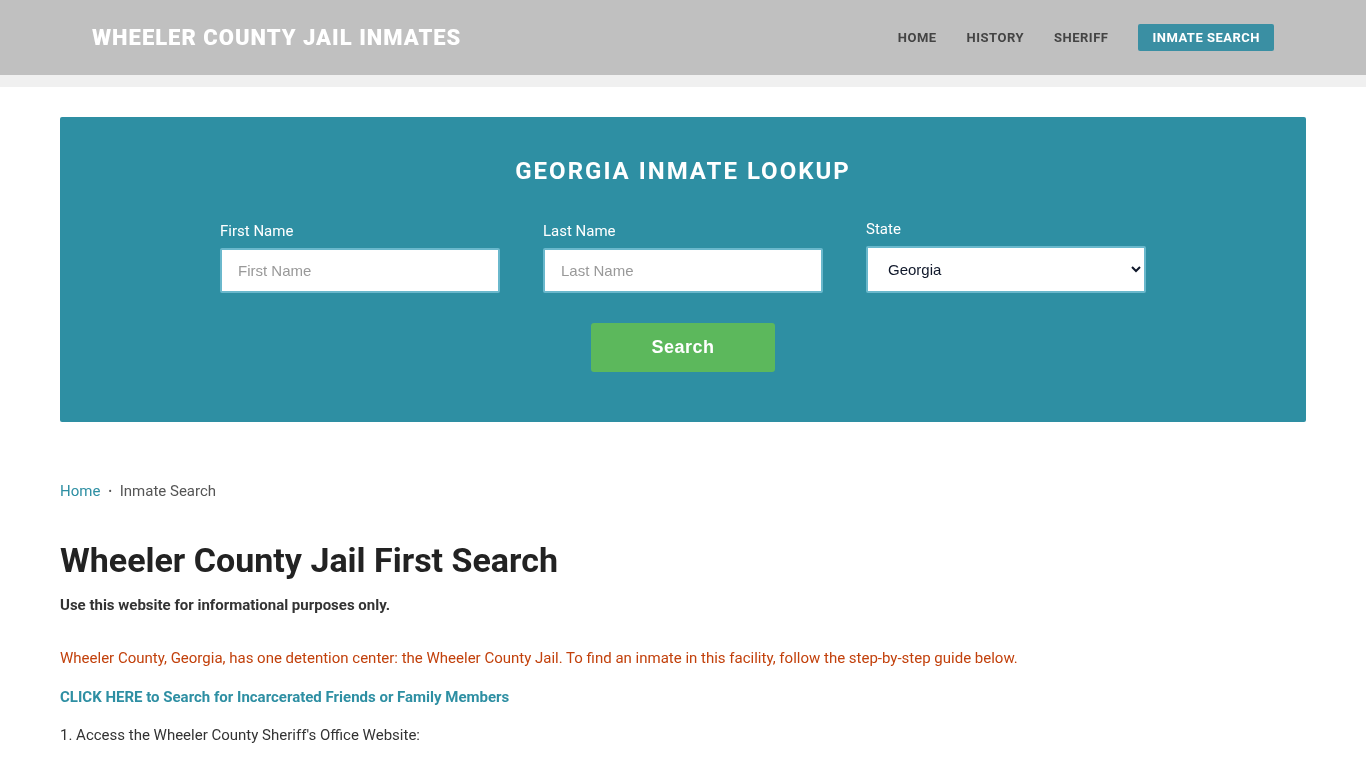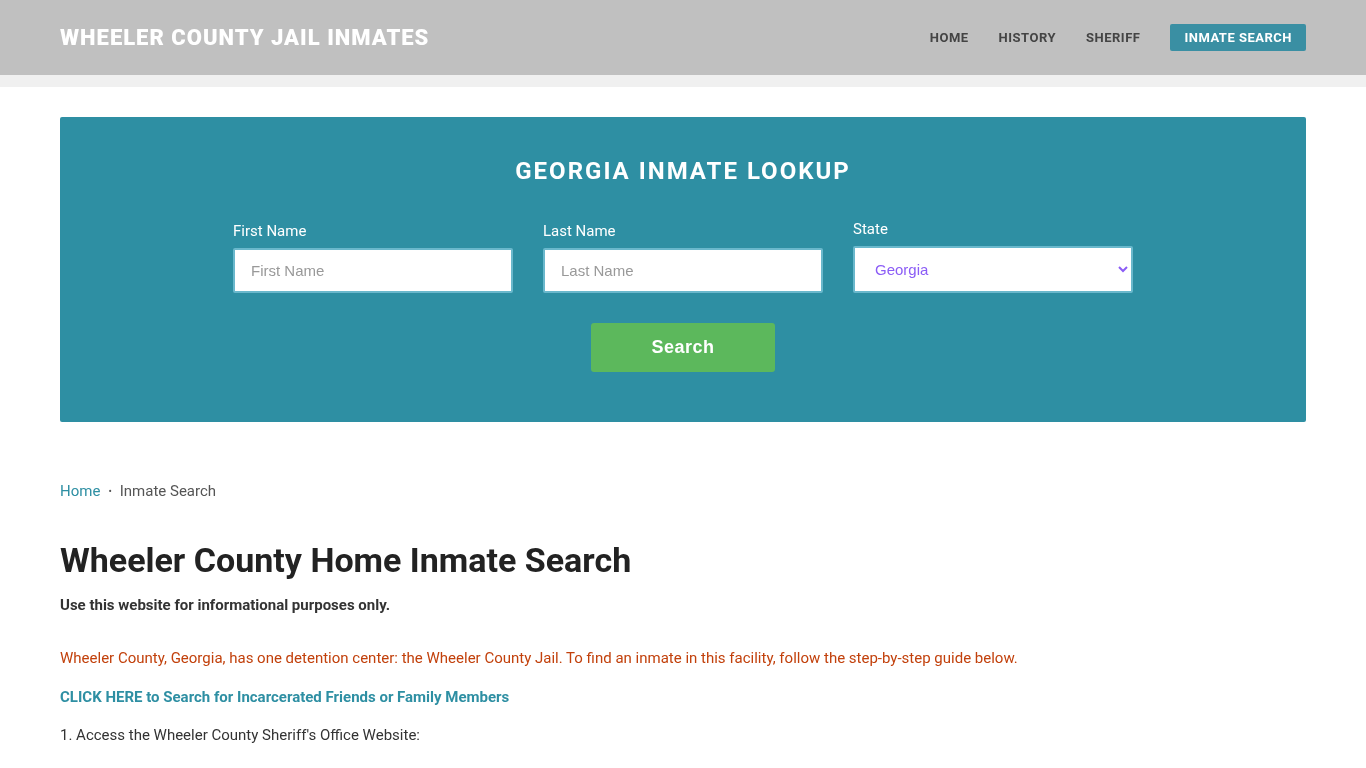--- a/index.html
+++ b/index.html
@@ -11,21 +11,21 @@
       font-family: -apple-system, BlinkMacSystemFont, 'Segoe UI', Roboto, sans-serif;
       background: #fff;
       color: #333;
       width: 1366px;
       min-height: 768px;
     }
 
     
     .header {
       background: #c0c0c0;
-      padding: 0 60px;
+      padding: 0 92px;
       height: 75px;
       display: flex;
       align-items: center;
       justify-content: space-between;
     }
     .site-title {
       font-size: 22px;
       font-weight: 900;
       color: #fff;
       letter-spacing: 1px;
@@ -67,21 +67,21 @@
     .lookup-title {
       text-align: center;
       color: #fff;
       font-size: 24px;
       font-weight: 700;
       letter-spacing: 2px;
       margin-bottom: 35px;
     }
     .form-row {
       display: flex;
-      gap: 30px;
+      gap: 43px;
       justify-content: center;
       align-items: flex-end;
     }
     .form-group {
       display: flex;
       flex-direction: column;
       gap: 8px;
     }
     .form-group label {
       color: #fff;
@@ -99,21 +99,21 @@
       border-radius: 2px;
     }
     .form-group input::placeholder {
       color: #999;
     }
     .form-group select {
       padding: 12px 16px;
       font-size: 15px;
       border: 2px solid #6ab8cc;
       background: #fff;
-      color: #8b5cf6;
+      color: #0f172a;
       outline: none;
       width: 280px;
       border-radius: 2px;
       font-weight: 500;
     }
     .search-btn-row {
       display: flex;
       justify-content: center;
       margin-top: 30px;
     }
@@ -231,21 +231,21 @@
 </section>
 
 <main class="main-content">
 
   <nav class="breadcrumb">
     <a class="breadcrumb-home">Home</a>
     <span class="breadcrumb-dot">•</span>
     <span class="breadcrumb-current">Inmate Search</span>
   </nav>
 
-  <h1 class="page-heading">Wheeler County Home Inmate Search</h1>
+  <h1 class="page-heading">Wheeler County Jail First Search</h1>
 
   <p class="page-subtitle">Use this website for informational purposes only.</p>
 
   <p class="page-desc">Wheeler County, Georgia, has one detention center: the Wheeler County Jail. To find an inmate in this facility, follow the step-by-step guide below.</p>
 
   <a class="page-link">CLICK HERE to Search for Incarcerated Friends or Family Members</a>
 
   <p class="numbered-item">1. Access the Wheeler County Sheriff's Office Website:</p>
 
 </main>

